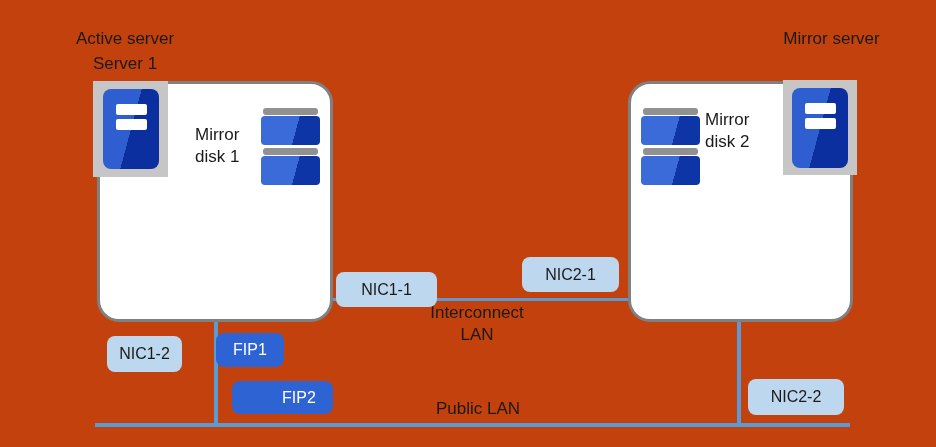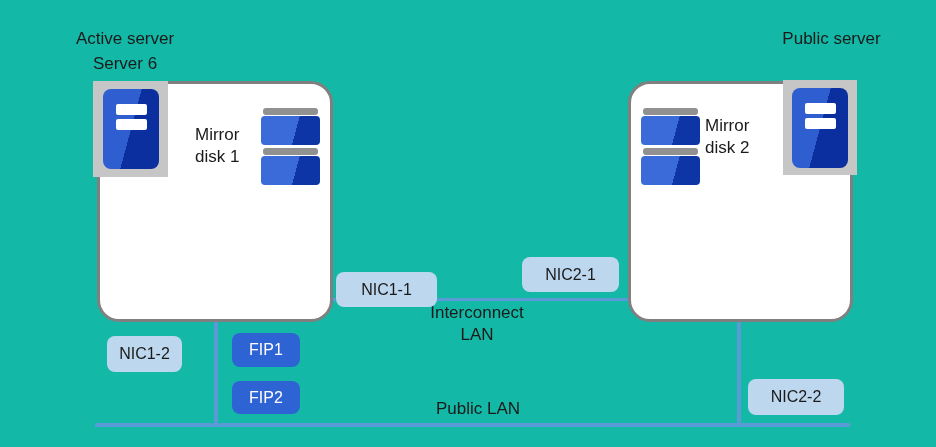--- a/index.html
+++ b/index.html
@@ -1,17 +1,17 @@
 <!DOCTYPE html>
 <html style="--line-blue: #5b9bd5; --nic-badge-bg: #bdd7ee; --fip-badge-bg: #2e63d4; --server-blue-light: #2e5ecf; --server-blue-dark: #0b2f9e; --disk-blue-light: #3a6bd8; --disk-blue-dark: #0d35a5; --box-border-gray: #808080; --icon-tray-gray: #c6c6c6; --disk-cap-gray: #919191; --text-color: #1a1a1a;"><head>
 <meta charset="utf-8">
 <style>
   html,body { margin:0; padding:0; background:#ffffff; }
   .canvas {
-    position:relative; width:936px; height:447px; background:#14b8a6;
+    position:relative; width:936px; height:447px; background:#c2410c;
     font-family:"Liberation Sans", sans-serif; color:var(--text-color,#1a1a1a);
     overflow:hidden;
   }
   
   .server-title { position:absolute; text-align:center; font-size:17px; line-height:25px; }
   .server-title .role, .server-title .name { white-space:nowrap; }
   #title-left  { left:40px;  top:26px; width:170px; }
   #title-right { left:746px; top:26px; width:171px; }
 
   
@@ -48,59 +48,59 @@
   .disk .cap {
     height:7px; margin:0 2px 1px 2px; border-radius:3px;
     background:var(--disk-cap-gray,#919191);
   }
   .disk .platter {
     height:29px; border-radius:4px;
     background:linear-gradient(105deg, var(--disk-blue-light,#3a6bd8) 58%, var(--disk-blue-dark,#0d35a5) 58%);
   }
   .disk-label { position:absolute; font-size:17px; line-height:22px; width:64px; z-index:3; }
   #disk-label-left  { left:195px; top:124px; }
-  #disk-label-right { left:705px; top:115px; }
+  #disk-label-right { left:705px; top:109px; }
 
   
   .lan-line { position:absolute; background:var(--line-blue,#5b9bd5); z-index:1; }
   #interconnect-line { left:333px; top:298px; width:295px; height:3px; }
   #public-line       { left:95px;  top:423px; width:755px; height:4px; }
   #vline-left        { left:214px; top:322px; width:4px;  height:101px; }
   #vline-right       { left:737px; top:322px; width:4px;  height:101px; }
 
   
   .badge {
     position:absolute; display:flex; align-items:center; justify-content:center;
     border-radius:8px; font-size:16px; z-index:5; white-space:nowrap;
   }
   .nic { background:var(--nic-badge-bg,#bdd7ee); color:var(--text-color,#1a1a1a); }
   .fip { background:var(--fip-badge-bg,#2e63d4); color:#ffffff; }
   #nic1-1 { left:336px; top:272px; width:101px; height:35px; }
   #nic2-1 { left:522px; top:257px; width:97px;  height:35px; }
   #nic1-2 { left:107px; top:336px; width:75px;  height:36px; }
   #nic2-2 { left:748px; top:336px; width:96px;  height:36px;margin-top:43px; }
-  #fip1   { left:232px; top:333px; width:68px;  height:34px; }
-  #fip2   { left:232px; top:381px; width:68px;  height:33px; }
+  #fip1   { left:216px; top:333px; width:68px;  height:34px; }
+  #fip2   { left:232px; top:381px; width:68px;  height:33px;padding-left:33px; }
 
   
   .net-label { position:absolute; font-size:17px; line-height:22px; text-align:center; z-index:2; }
   #interconnect-label { left:417px; top:302px; width:120px; }
   #public-label       { left:408px; top:398px; width:140px; }
 </style>
 </head>
 <body>
 
 <div class="canvas">
 
   <div class="server-title" id="title-left">
     <div class="role">Active server</div>
-    <div class="name">Server 6</div>
+    <div class="name">Server 1</div>
   </div>
   <div class="server-title" id="title-right">
-    <div class="role">Public server</div>
+    <div class="role">Mirror server</div>
   </div>
 
   <div class="server-box" id="box-left"></div>
   <div class="server-box" id="box-right"></div>
 
   <div class="lan-line" id="interconnect-line"></div>
   <div class="lan-line" id="public-line"></div>
   <div class="lan-line" id="vline-left"></div>
   <div class="lan-line" id="vline-right"></div>
 

